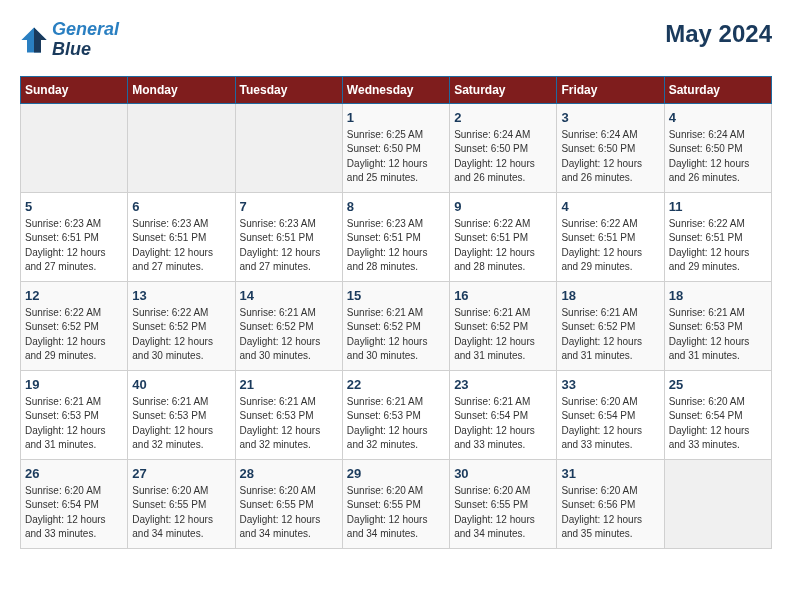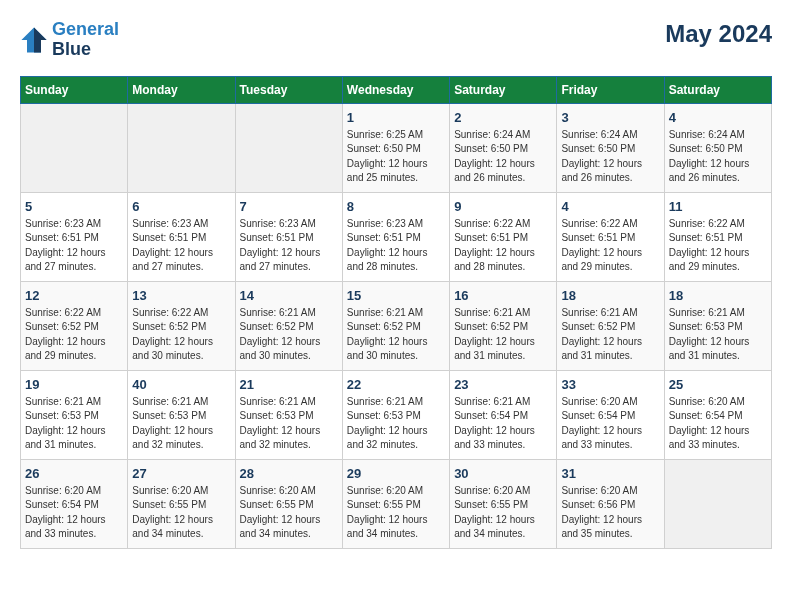--- a/index.html
+++ b/index.html
@@ -12,20 +12,21 @@
     }
     .header {
       display: flex;
       justify-content: space-between;
       align-items: flex-start;
       margin-bottom: 16px;
     }
     .logo {
       display: flex;
       align-items: center;
+      font-style: italic;
     }
     .logo-text {
       font-size: 18px;
       font-weight: bold;
       color: #1a3a5c;
       line-height: 1.1;
     }
     .logo-text span {
       color: #2a7fc1;
     }
@@ -45,21 +46,21 @@
     .location {
       font-size: 16px;
       color: #1a3a5c;
     }
     .calendar {
       width: 100%;
       border-collapse: collapse;
       font-size: 11px;
     }
     .calendar thead th {
-      background: #15803d;
+      background: #7f1d1d;
       color: #fff;
       padding: 6px 4px;
       text-align: left;
       font-size: 12px;
       font-weight: bold;
       border: 1px solid #1e6aa0;
     }
     .calendar tbody tr {
       border-bottom: 1px solid #ccc;
     }

